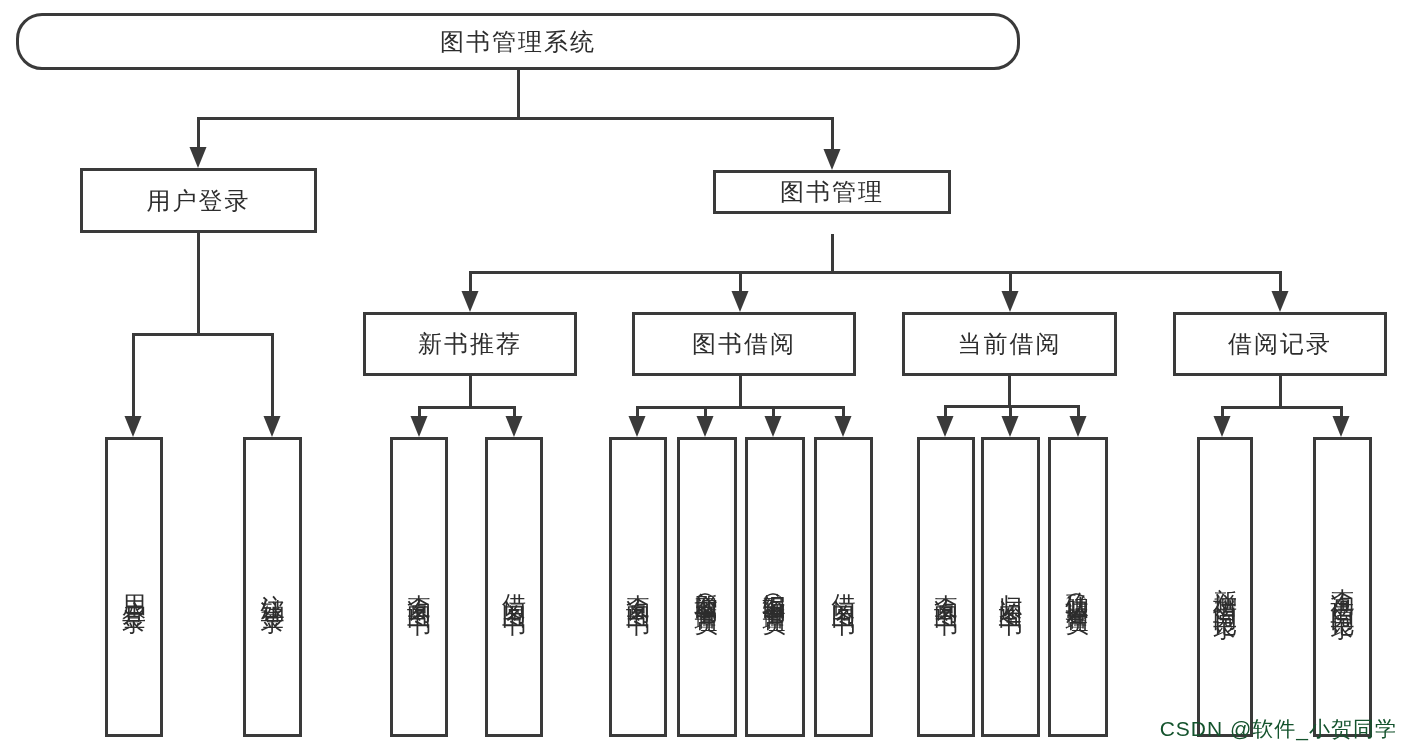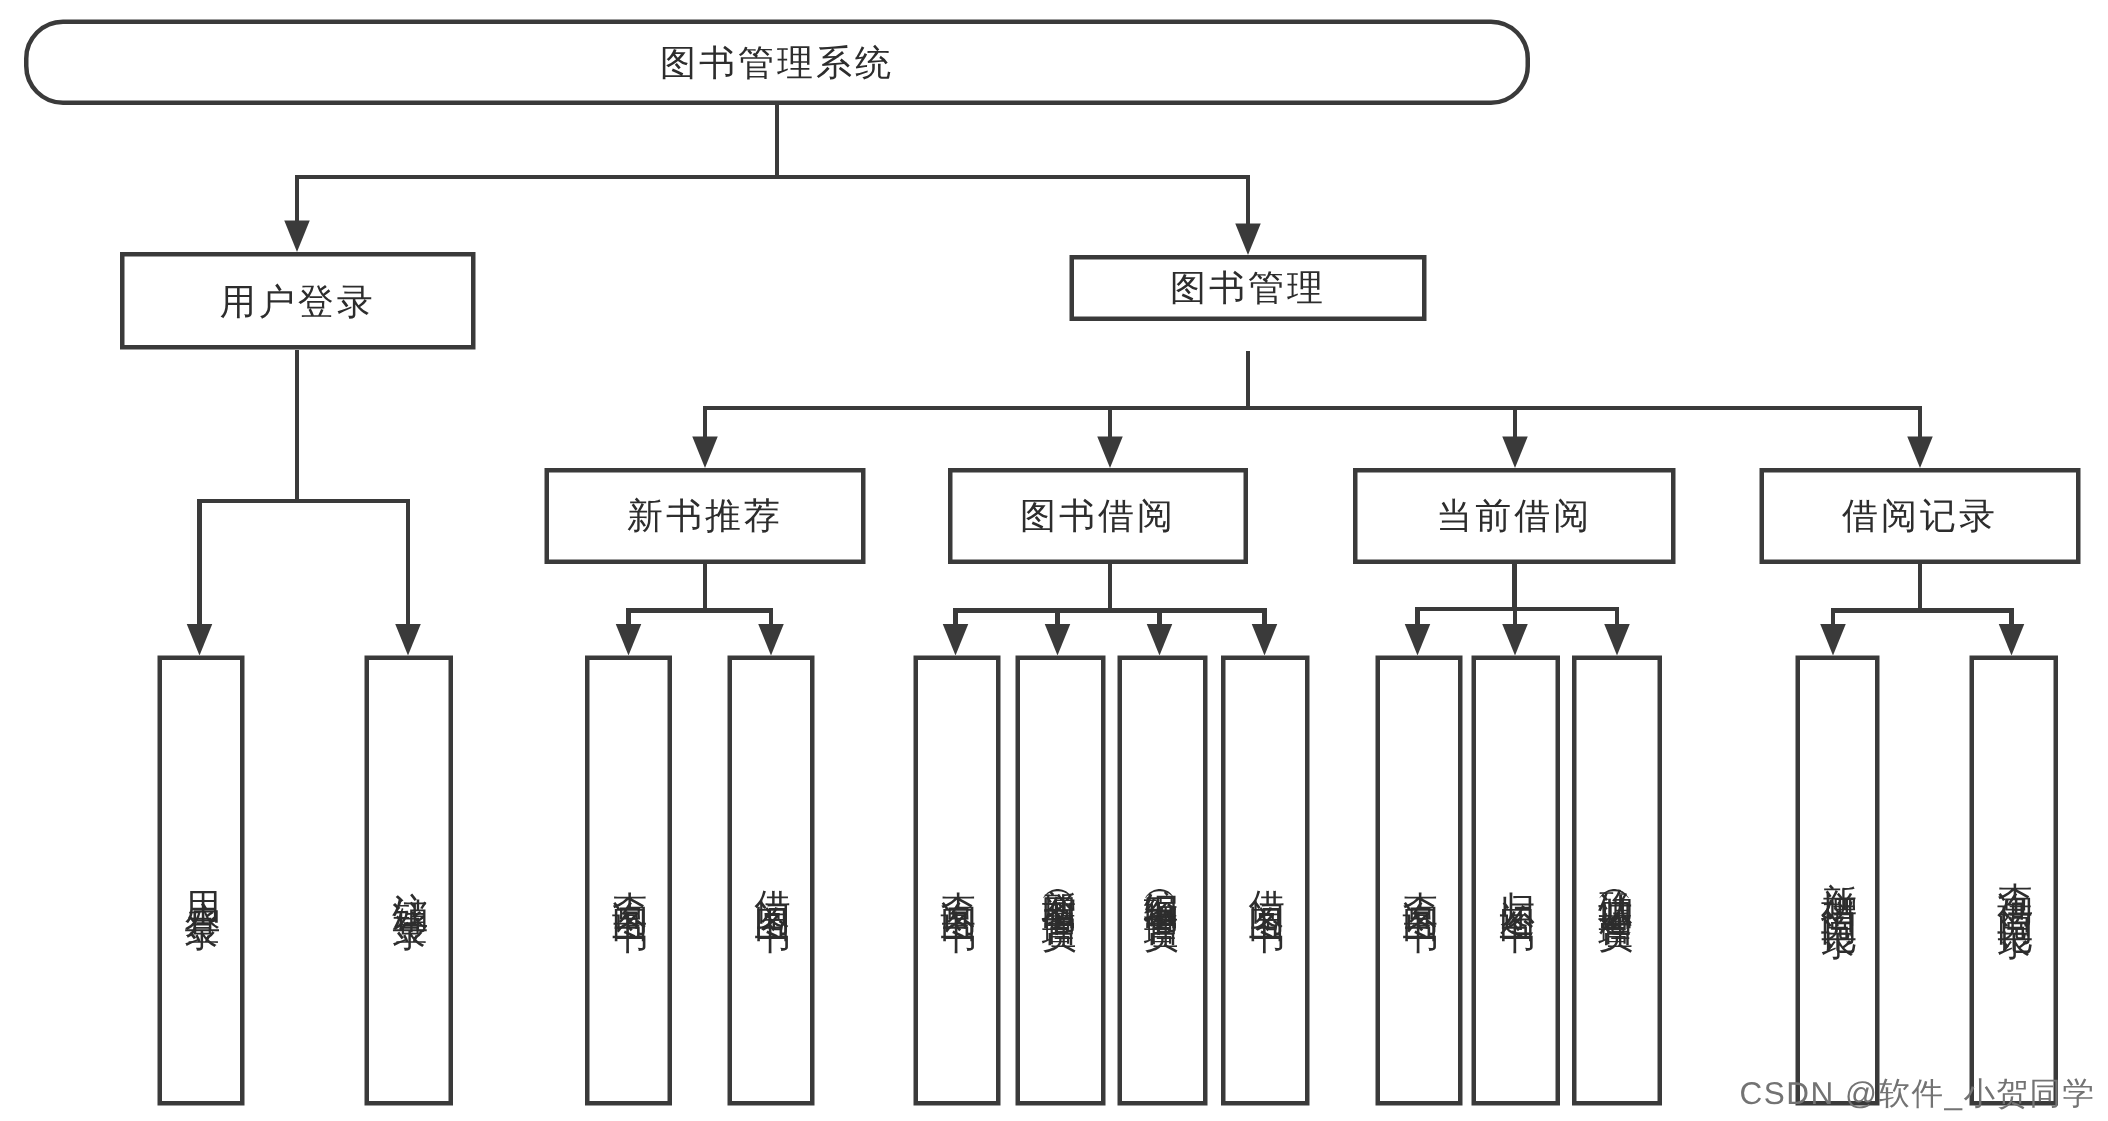--- a/index.html
+++ b/index.html
@@ -49,21 +49,21 @@
   }
   .leaf.tight span {
     font-size: 23px;
     letter-spacing: 3px;
   }
   .watermark {
     position: absolute;
     top: 715px;
     right: 8px;
     font-size: 21px;
-    color: #737373;
+    color: #14532d;
     letter-spacing: 1px;
     white-space: nowrap;
   }
 </style>
 </head>
 <body>
 
 <div class="canvas">
 
   <svg class="connectors" viewBox="0 0 1405 747" xmlns="http://www.w3.org/2000/svg">
@@ -105,21 +105,21 @@
       <polygon points="1332.5,416 1349.5,416 1341,437"></polygon>
     </g>
   </svg>
 
   <div class="node" style="left:16px; top:13px; width:1004px; height:57px;border-radius:26px;">图书管理系统</div>
 
   <div class="node" style="left:80px; top:168px; width:237px; height:65px;">用户登录</div>
   <div class="node" style="left:713px; top:170px; width:238px; height:44px;">图书管理</div>
 
   <div class="node" style="left:363px; top:312px; width:214px; height:64px;">新书推荐</div>
-  <div class="node" style="left:632px; top:312px; width:200px; height:64px;">图书借阅</div>
+  <div class="node" style="left:632px; top:312px; width:224px; height:64px;">图书借阅</div>
   <div class="node" style="left:902px; top:312px; width:215px; height:64px;">当前借阅</div>
   <div class="node" style="left:1173px; top:312px; width:214px; height:64px;">借阅记录</div>
 
   <div class="leaf" style="left:105px; width:58px;">
     <span>用户登录</span>
   </div>
   <div class="leaf" style="left:243px; width:59px;">
     <span>注销登录</span>
   </div>
 

